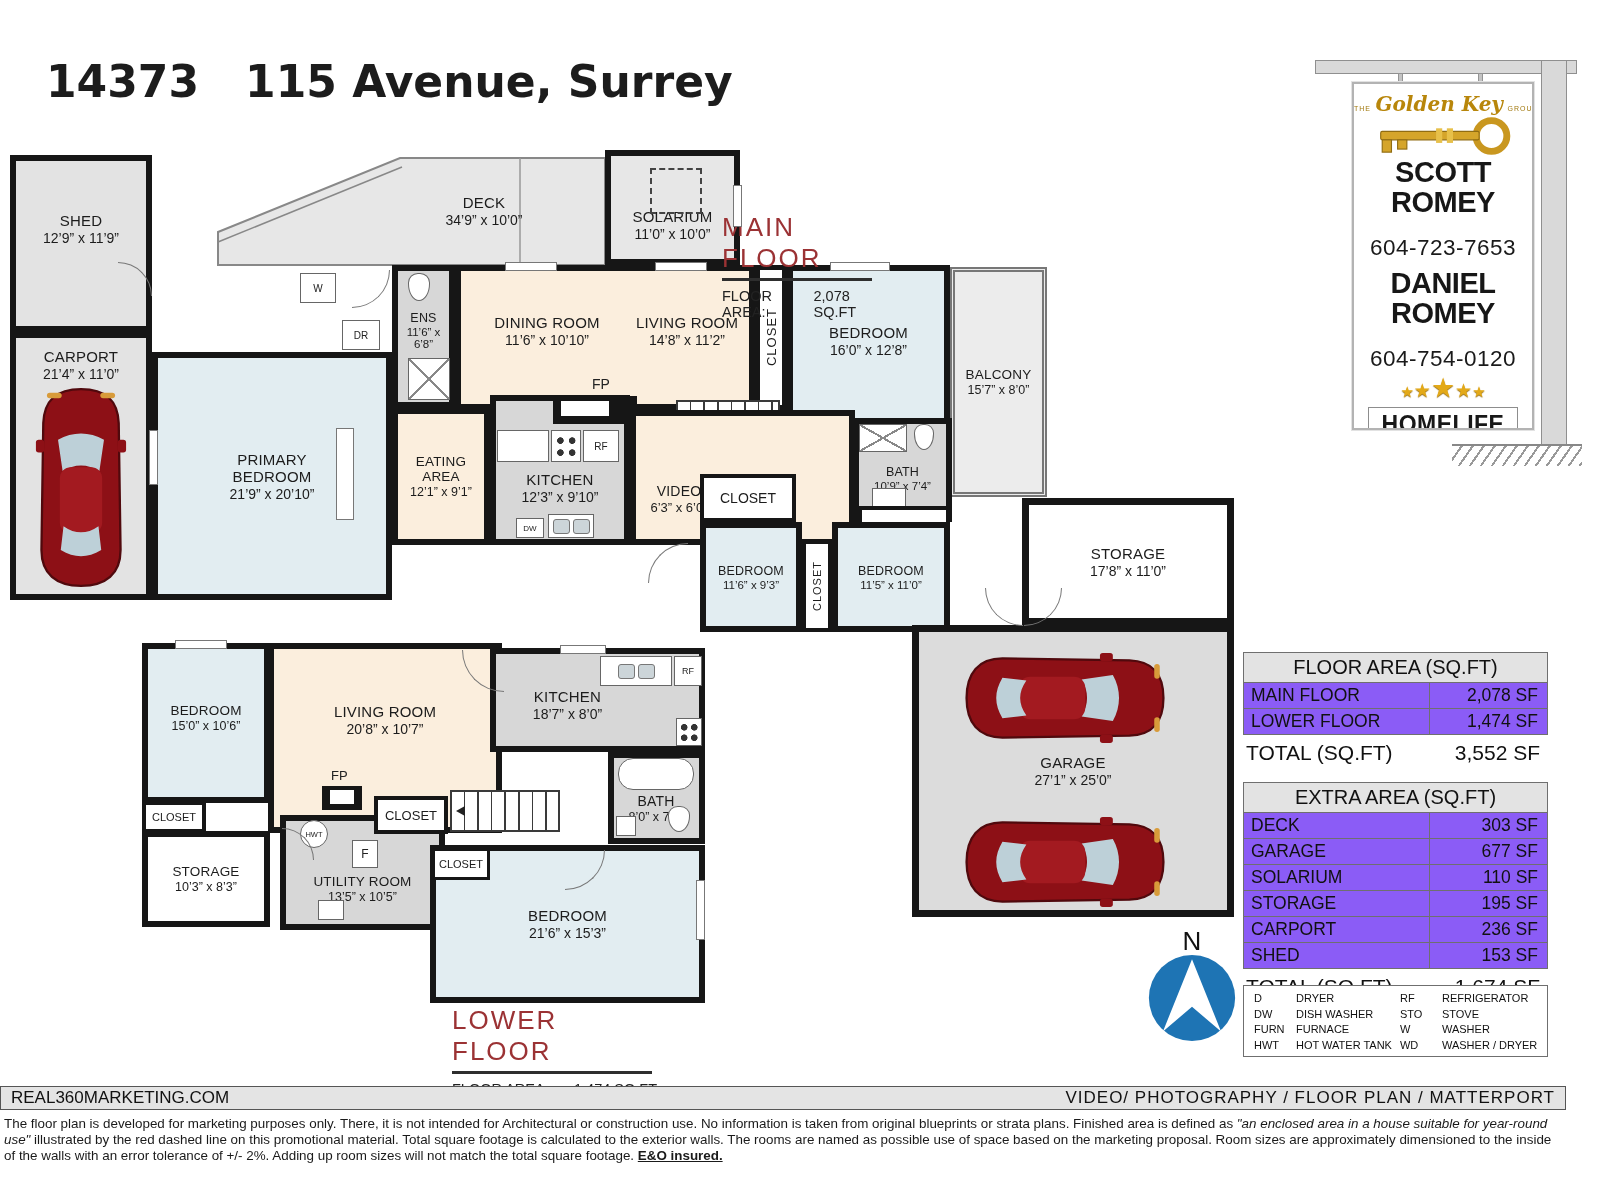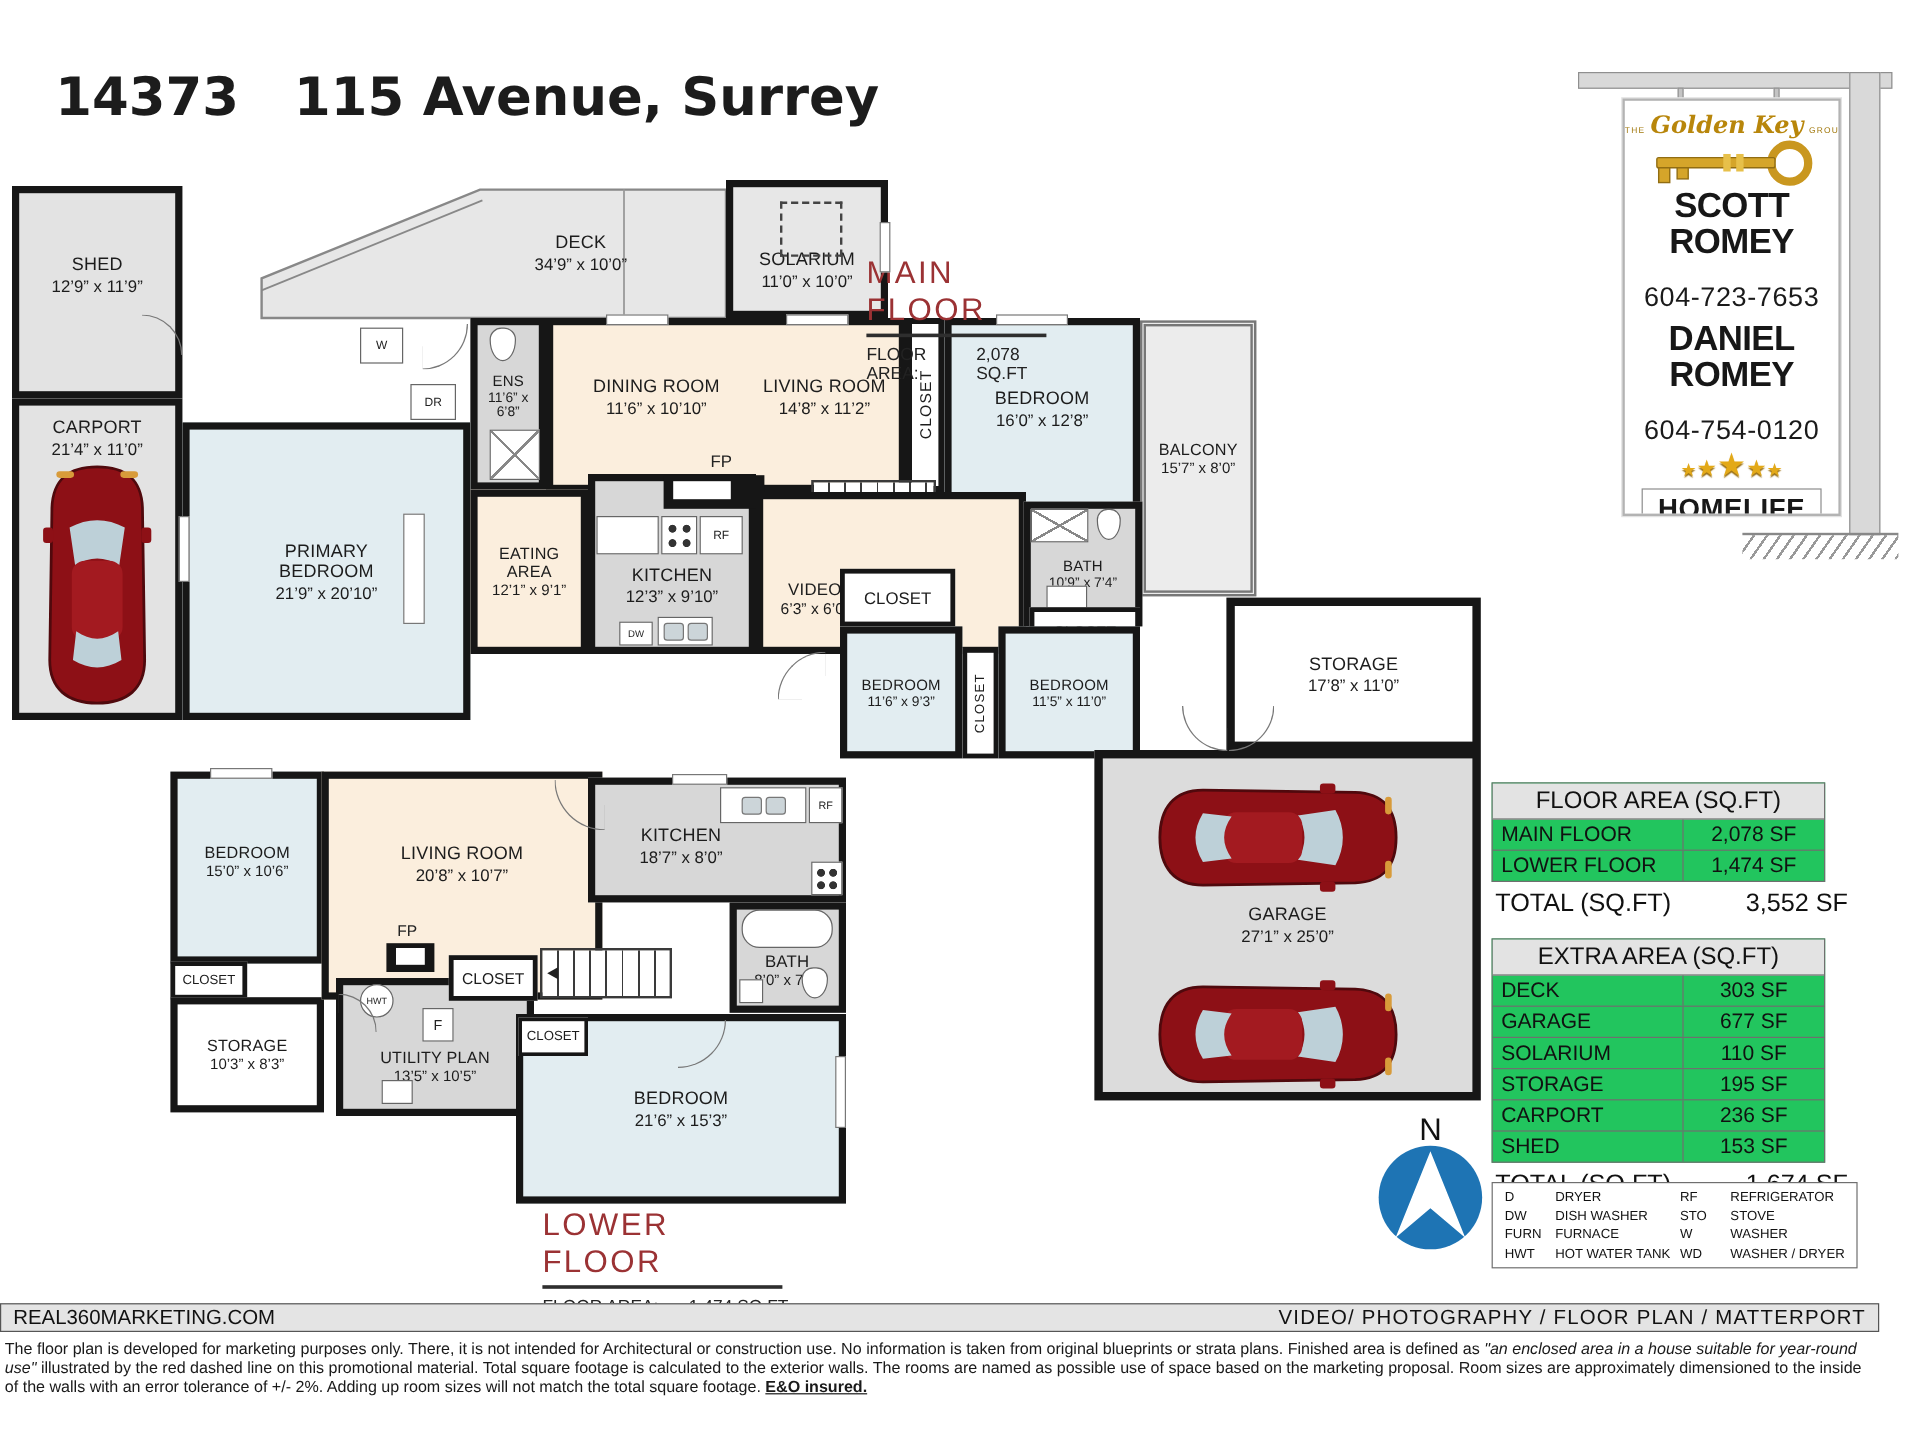--- a/index.html
+++ b/index.html
@@ -80,26 +80,26 @@
   .stars{margin-top:3px;line-height:1;color:#e3a918;text-shadow:0 1px 1px #9a7014;}
   .stars .s1{font-size:15px}.stars .s2{font-size:19px}.stars .s3{font-size:27px}
   .hl-box{border:1px solid #8d8d8d;margin:5px 14px 0;padding:3px 6px 5px;}
   .hl-name{font-family:Liberation Sans, sans-serif;font-weight:bold;font-size:23px;letter-spacing:.5px;color:#181818}
   .hl-tag{display:flex;align-items:center;gap:5px;margin-top:2px}
   .hl-tag span{font-size:8.5px;letter-spacing:2.5px;color:#222;white-space:nowrap}
   .hl-rule{flex:1;height:1px;background:#666}
 
   
   .tables{position:absolute;left:1243px;top:652px;width:305px;}
-  .sidetable{box-sizing:border-box;width:278px;border:1.5px solid #6f6f6f;background:#22c55e;}
+  .sidetable{box-sizing:border-box;width:305px;border:1.5px solid #6f6f6f;background:#8b5cf6;}
   .sidetable .th{background:#e3e3e3;text-align:center;font-size:20px;padding:3px 0;border-bottom:1.5px solid #6f6f6f;color:#111;}
   .sidetable .tr{display:flex;border-bottom:1.5px solid #6f6f6f;font-size:17.5px;color:#111;}
   .sidetable .tr:last-child{border-bottom:none}
   .td-l{flex:1;padding:2px 7px}
-  .td-r{width:118px;border-left:1.5px solid #6f6f6f;text-align:center;padding:2px 9px;box-sizing:border-box}
+  .td-r{width:118px;border-left:1.5px solid #6f6f6f;text-align:right;padding:2px 9px;box-sizing:border-box}
   .total-row{display:flex;justify-content:space-between;font-size:21px;color:#111;padding:6px 8px 0 3px;}
   .gap1{height:17px}
 
   .legend{position:absolute;left:1243px;top:985px;width:305px;height:72px;display:flex;box-sizing:border-box;
           border:1.5px solid #6f6f6f;padding:5px 10px;gap:8px;background:#fff;}
   .lcol{flex:1}
   .lrow{display:flex;font-size:11px;line-height:15.5px;color:#111;white-space:nowrap}
   .labbr{width:42px;flex:none}
 
   .compass{position:absolute;left:1146px;top:928px;width:92px;text-align:center;}
@@ -373,21 +373,21 @@
   <div class="fix tub" style="left:618px;top:758px;width:76px;height:32px"></div>
   <div class="abslbl" style="left:618px;top:793px;width:76px">
     <span class="rname" style="font-size:14px">BATH</span>
     <span class="rdims" style="font-size:12.5px">8’0” x 7’0”</span>
   </div>
   <div class="fix toilet" style="left:668px;top:806px;width:22px;height:26px"></div>
   <div class="fix" style="left:616px;top:816px;width:20px;height:20px"></div>
 
   <div class="room gray w6 bot-pad" style="left:280px;top:815px;width:165px;height:115px">
     <div class="lbl sm" style="padding-bottom:8px">
-      <span class="rname">UTILITY PLAN</span>
+      <span class="rname">UTILITY ROOM</span>
       <span class="rdims">13’5” x 10’5”</span>
     </div>
   </div>
   <div class="app round" style="left:300px;top:820px;width:28px;height:28px">
       <span>HWT</span>
     </div>
   <div class="app" style="left:352px;top:840px;width:26px;height:28px;font-size:12px">
       <span>F</span>
     </div>
   <div class="fix" style="left:318px;top:900px;width:26px;height:20px"></div>

